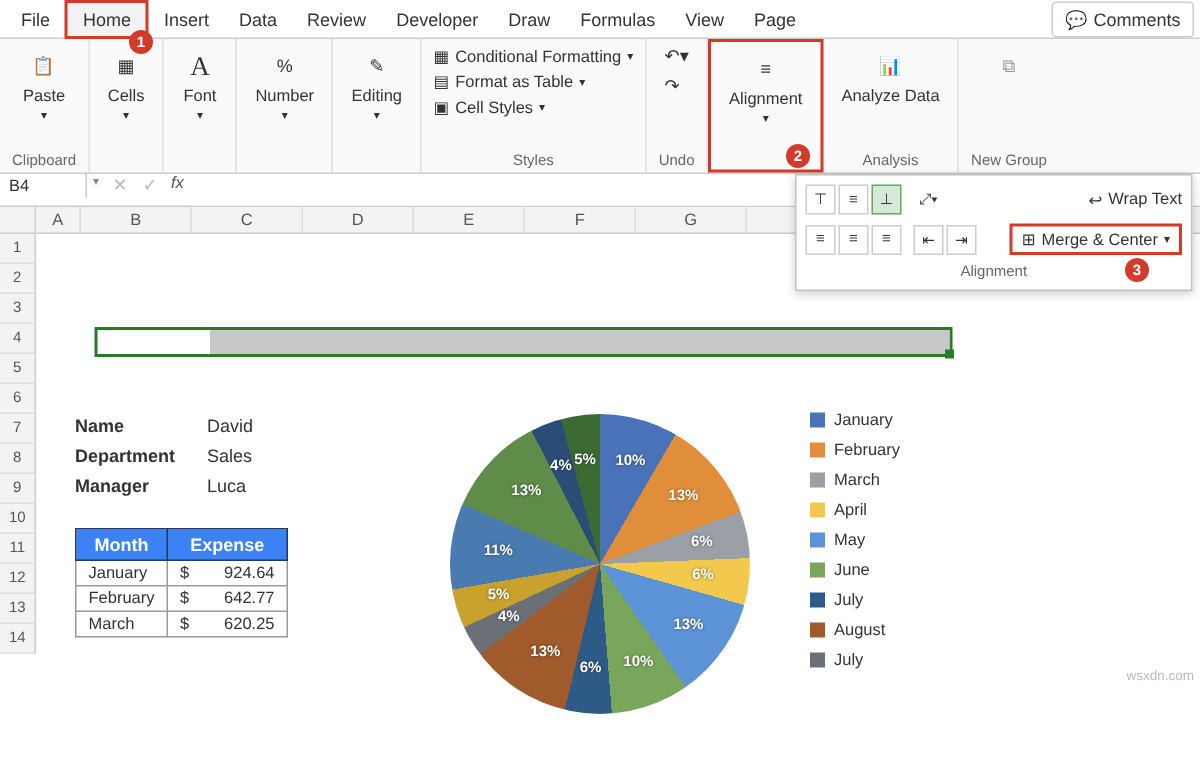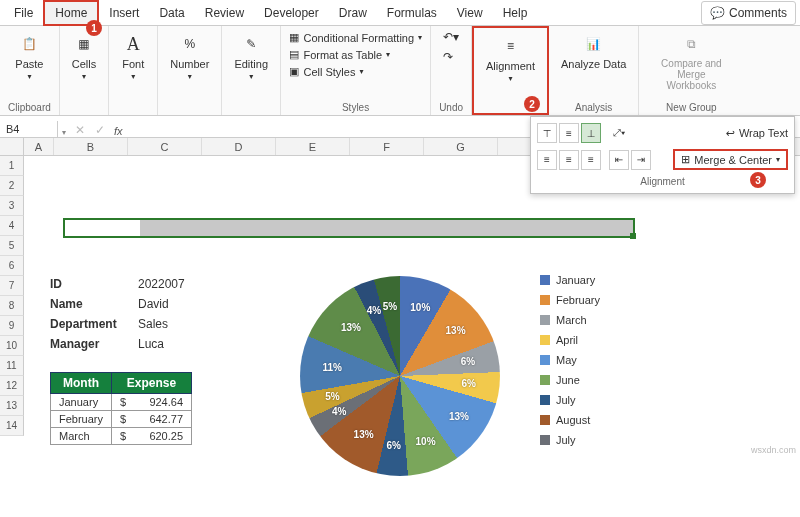--- a/index.html
+++ b/index.html
@@ -21,21 +21,21 @@
 .big-btn .lbl { font-size: 11px; }
 .iconbox { width: 24px; height: 24px; display: flex; align-items: center; justify-content: center; }
 .mini { font-size: 11px; display: flex; align-items: center; gap: 4px; padding: 1px 0; }
 .styles-col { display: flex; flex-direction: column; gap: 2px; }
 .ribbon .highlight { border: 2px solid #d43a2a; }
 
 
 .badge { position: absolute; width: 16px; height: 16px; border-radius: 50%; background: #d43a2a; color: #fff; font-size: 10px; font-weight: bold; display: flex; align-items: center; justify-content: center; z-index: 50; }
 
 
-.fbar { display: flex; align-items: flex-end; height: 22px; border-bottom: 1px solid #ccc; }
+.fbar { display: flex; align-items: flex-start; height: 22px; border-bottom: 1px solid #ccc; }
 .namebox { width: 58px; padding: 2px 6px; border-right: 1px solid #ccc; font-size: 11px; }
 .fbar-btn { width: 20px; text-align: center; color: #888; }
 .fx { font-style: italic; font-size: 11px; color: #555; padding: 0 4px; }
 .formula-input { flex: 1; height: 100%; border: none; outline: none; font-size: 11px; padding: 0 4px; }
 
 
 .sheet { position: relative; flex: 1; }
 .colheaders { display: flex; position: absolute; top: 0; left: 0; right: 0; height: 18px; background: #f3f3f3; border-bottom: 1px solid #ccc; }
 .colheaders .corner { width: 24px; border-right: 1px solid #ccc; }
 .colheaders .ch { flex: 0 0 74px; text-align: center; font-size: 11px; color: #555; border-right: 1px solid #ddd; line-height: 18px; }
@@ -57,21 +57,21 @@
 .merged-sel { position: absolute; left: 63px; top: 80px; width: 572px; height: 20px; border: 2px solid #2b7a2b; background: #fff; z-index: 5; }
 .merged-sel::after { content:""; position:absolute; right:-3px; bottom:-3px; width:6px; height:6px; background:#2b7a2b; }
 .merged-sel .greypart { position:absolute; left:75px; top:0; right:0; bottom:0; background:#c8c8c8; }
 
 
 .data-area { position: absolute; left: 50px; top: 136px; font-size: 12px; }
 .kv { display: flex; height: 20px; align-items: center; }
 .kv .k { width: 88px; font-weight: bold; }
 .kv .v { width: 80px; }
 .tbl { margin-top: 18px; border-collapse: collapse; }
-.tbl th { background: #15803d; color: #fff; font-weight: bold; padding: 3px 8px; border: 1px solid #1f3864; font-size: 12px; }
+.tbl th { background: #3b82f6; color: #fff; font-weight: bold; padding: 3px 8px; border: 1px solid #1f3864; font-size: 12px; }
 .tbl td { border: 1px solid #999; padding: 2px 8px; font-size: 11px; }
 .tbl td.num { text-align: right; width: 80px; }
 .tbl td.cur::before { content: "$"; float: left; margin-right: 12px; }
 
 
 .chart { position: absolute; left: 280px; top: 128px; width: 260px; height: 230px; }
 .pie { position: absolute; left: 20px; top: 10px; width: 200px; height: 200px; border-radius: 50%; }
 .pie-label { position: absolute; color: #fff; font-size: 10px; font-weight: bold; text-shadow: 0 0 2px rgba(0,0,0,.5); }
 
 
@@ -87,21 +87,21 @@
 <div class="menubar">
   <div class="item">File</div>
   <div class="item active">Home</div>
   <div class="item">Insert</div>
   <div class="item">Data</div>
   <div class="item">Review</div>
   <div class="item">Developer</div>
   <div class="item">Draw</div>
   <div class="item">Formulas</div>
   <div class="item">View</div>
-  <div class="item">Help</div>
+  <div class="item">Page</div>
   <div class="spacer"></div>
   <div class="comments-btn">
     <span>💬</span>
     <span>Comments</span>
   </div>
 </div>
 <div class="badge" style="top:20px;left:86px">1</div>
 
 <div class="ribbon">
   <div class="group">
@@ -182,21 +182,20 @@
   <div class="group">
     <div class="big-btn">
       <div class="iconbox">📊</div>
       <div class="lbl" style="text-align:center">Analyze Data</div>
     </div>
     <div class="group-label">Analysis</div>
   </div>
   <div class="group" style="border-right:none">
     <div class="big-btn" style="opacity:.5">
       <div class="iconbox">⧉</div>
-      <div class="lbl" style="text-align:center;font-size:10px;max-width:80px">Compare and Merge Workbooks</div>
     </div>
     <div class="group-label">New Group</div>
   </div>
 </div>
 <div class="badge" style="top:96px;left:524px">2</div>
 
 <div class="fbar">
   <div class="namebox">B4</div>
   <div style="padding:0 4px;font-size:8px;color:#888">▾</div>
   <div class="fbar-btn" style="color:#bbb">✕</div>
@@ -234,24 +233,20 @@
     <div class="rh">12</div>
     <div class="rh">13</div>
     <div class="rh">14</div>
   </div>
 
   <div class="merged-sel">
       <div class="greypart"></div>
     </div>
 
   <div class="data-area">
-    <div class="kv">
-        <div class="k">ID</div>
-        <div class="v">2022007</div>
-      </div>
     <div class="kv">
         <div class="k">Name</div>
         <div class="v">David</div>
       </div>
     <div class="kv">
         <div class="k">Department</div>
         <div class="v">Sales</div>
       </div>
     <div class="kv">
         <div class="k">Manager</div>

